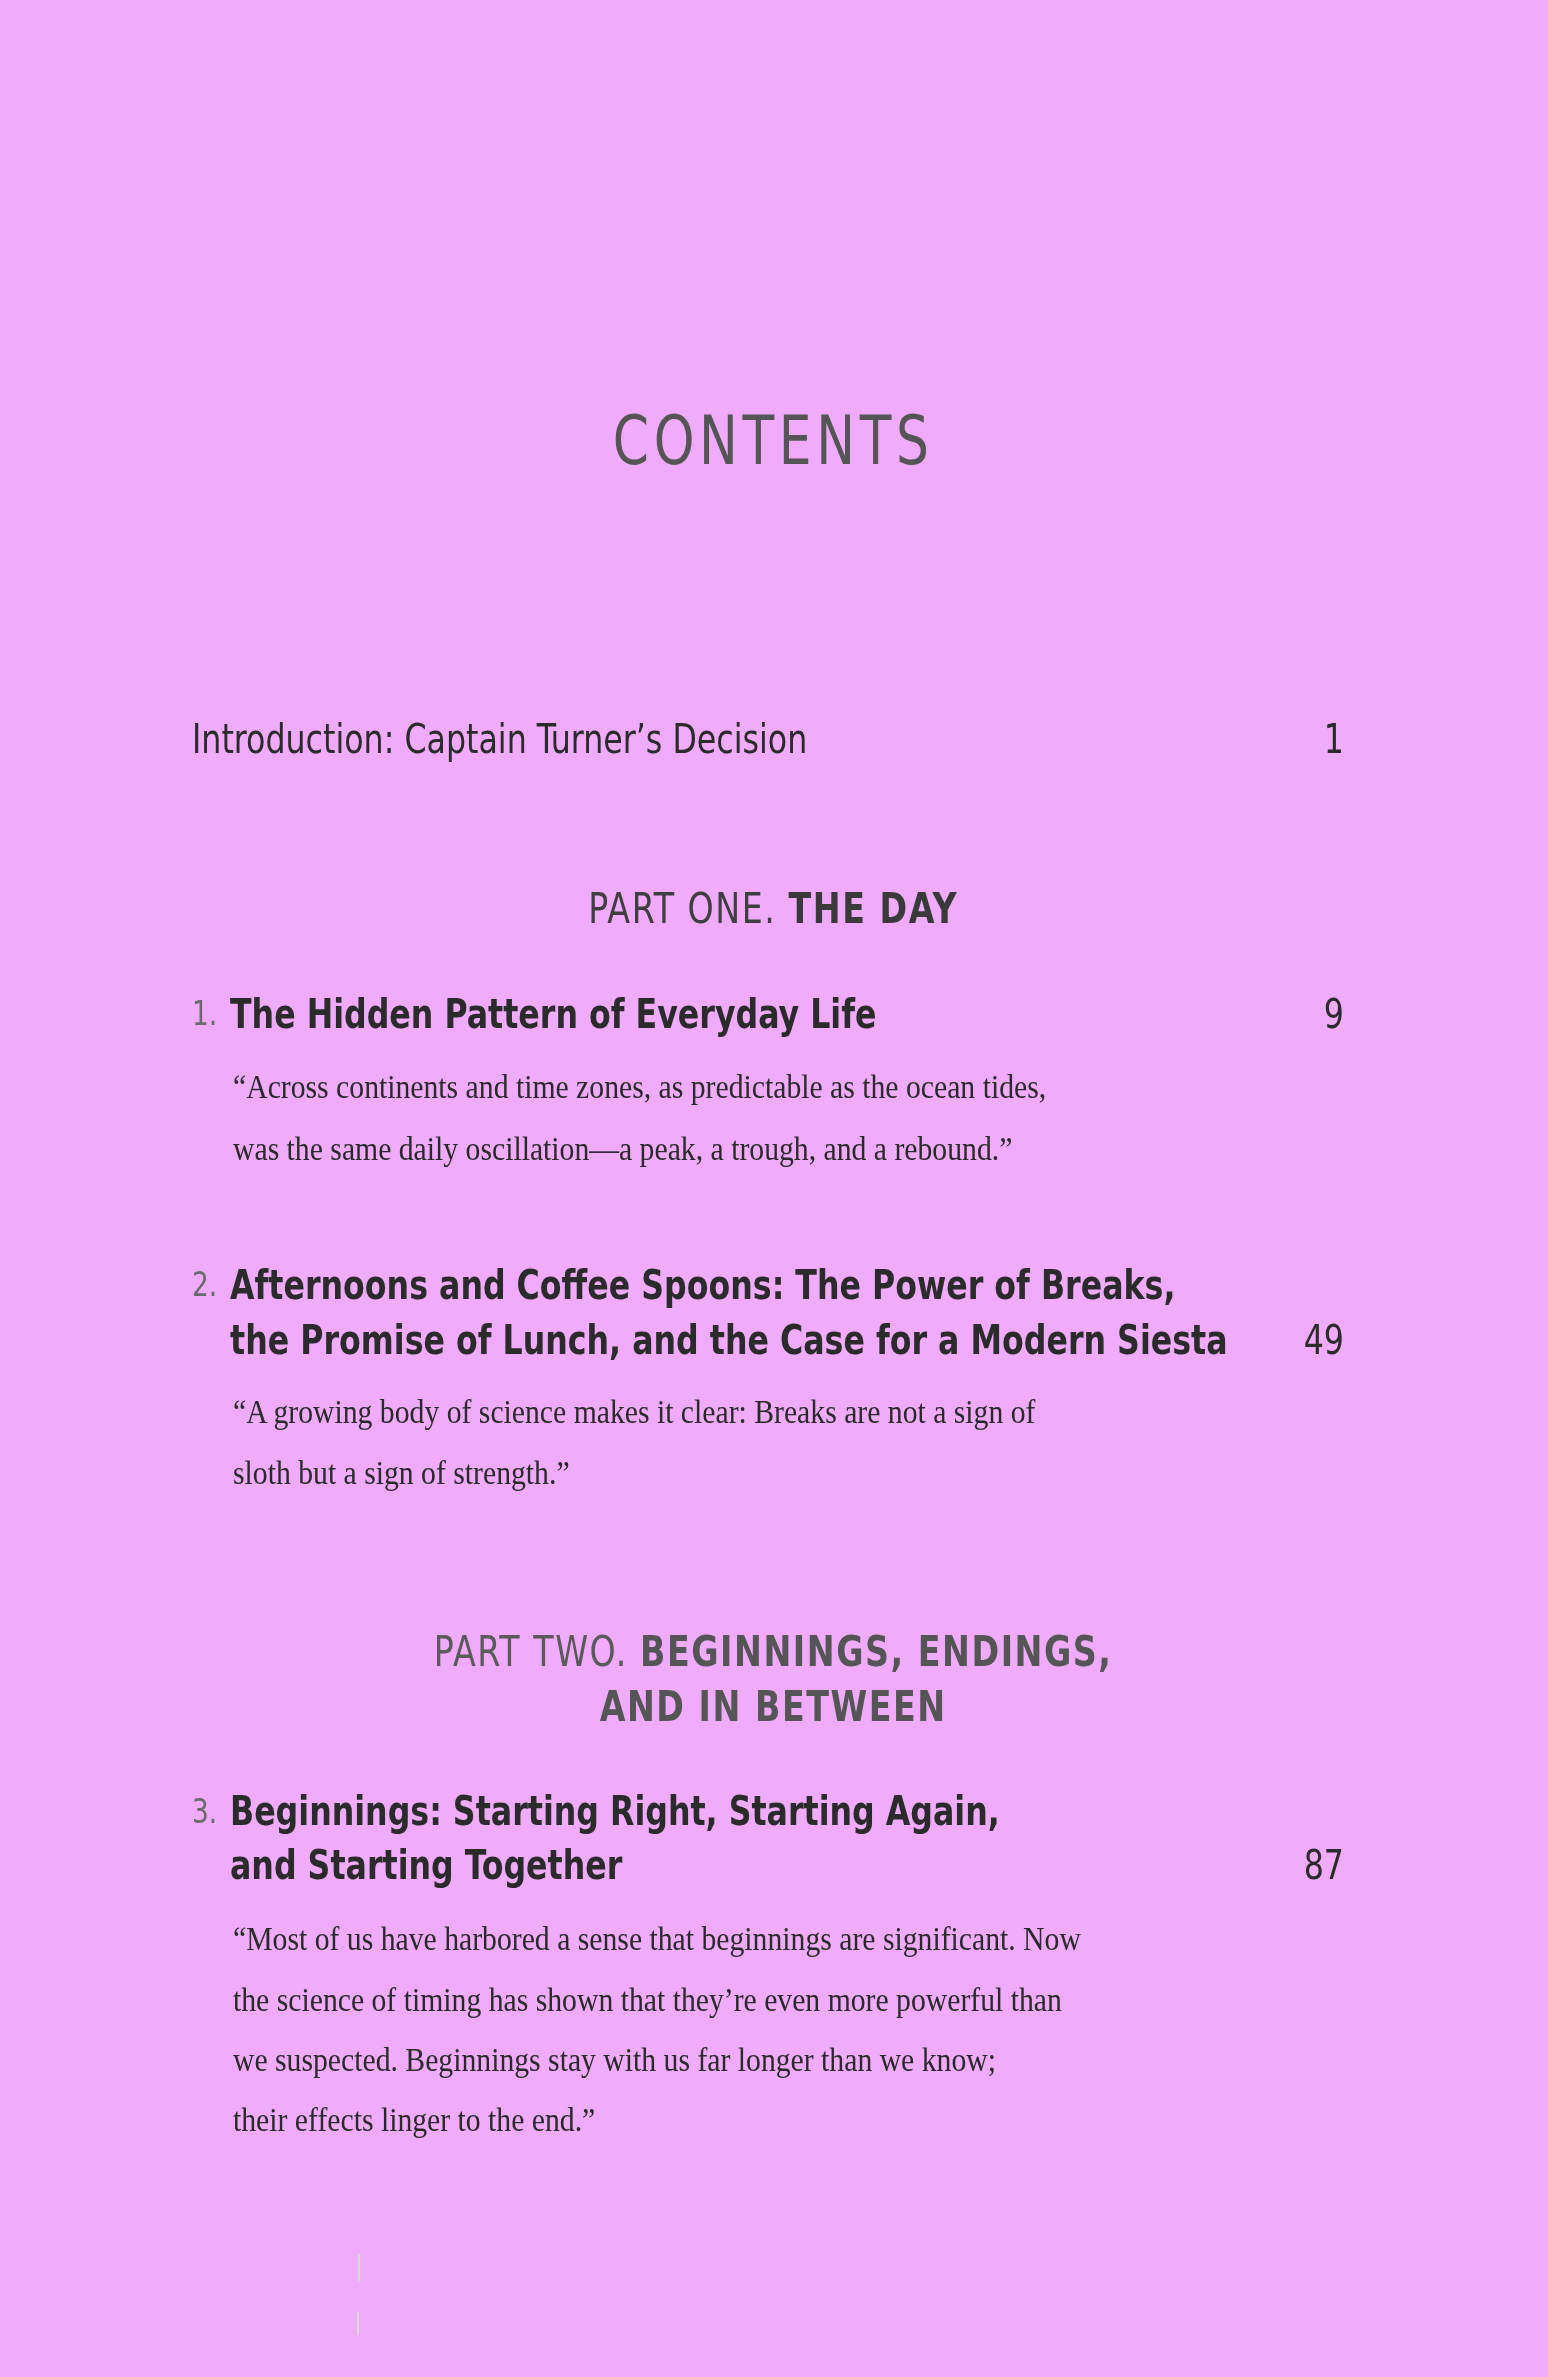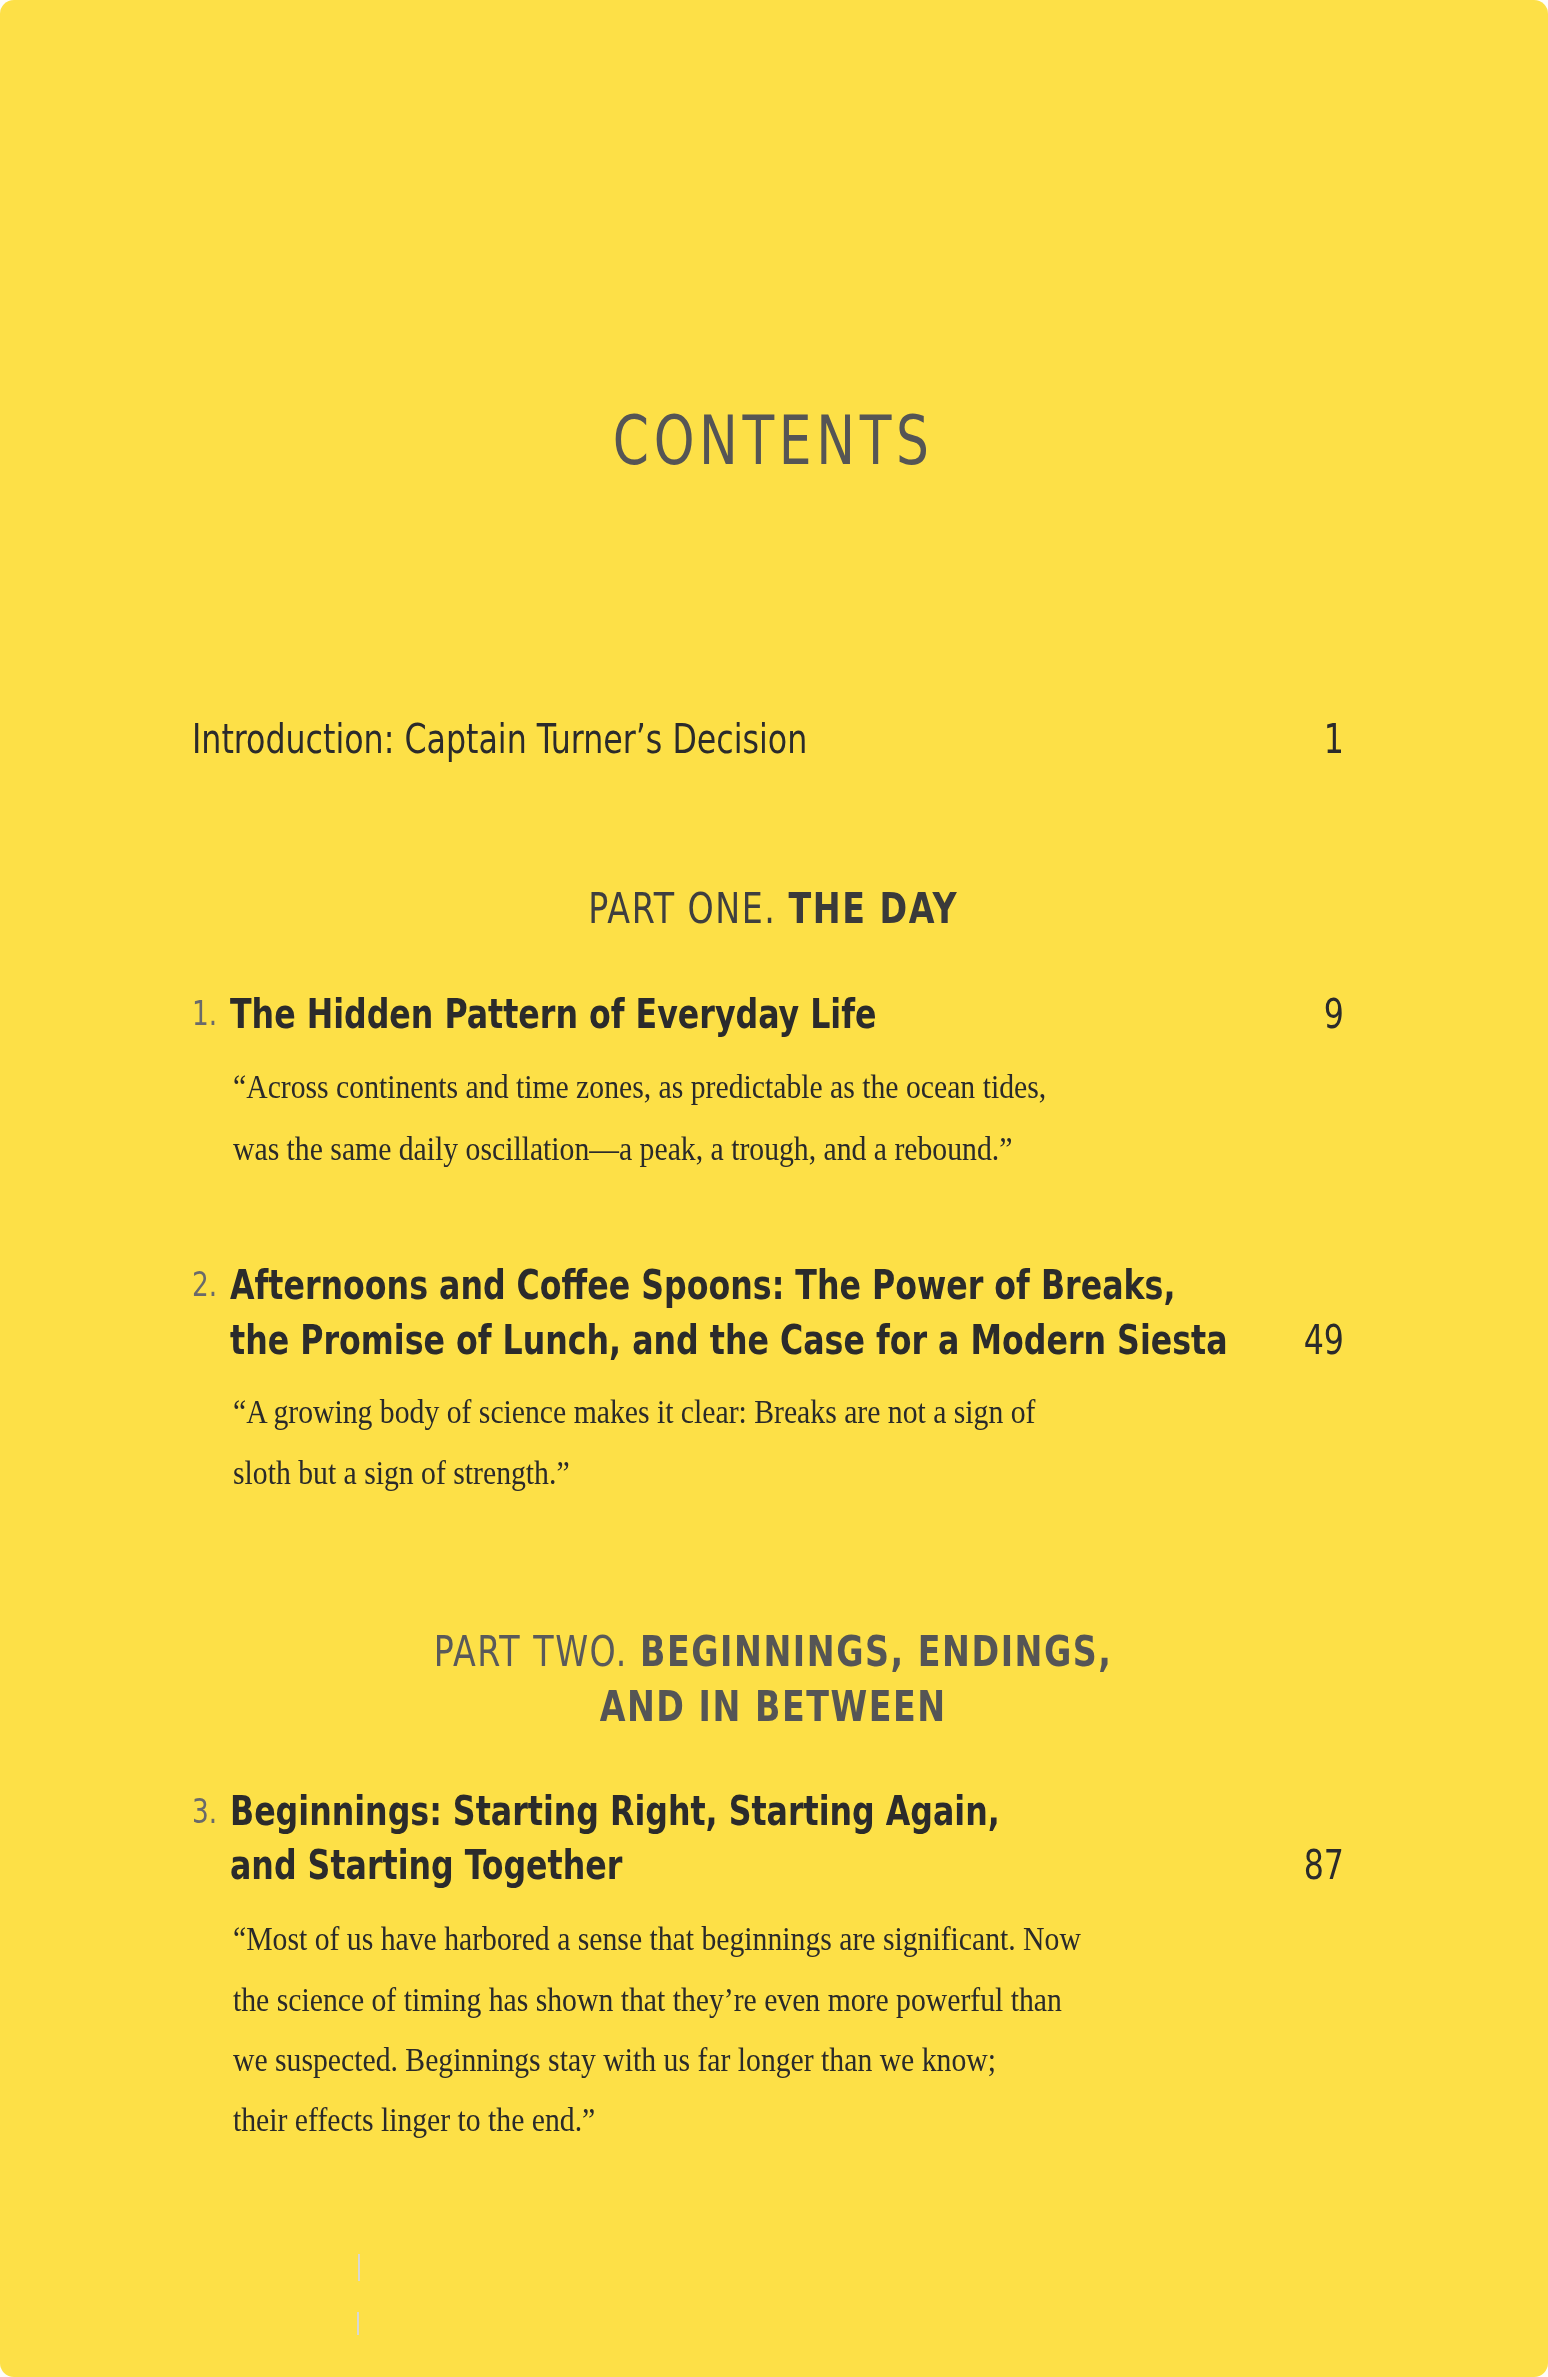--- a/index.html
+++ b/index.html
@@ -12,22 +12,21 @@
       height: 2377px;
       position: relative;
       overflow: hidden;
       color: #2a2a2a;
     }
     .page {
       position: absolute;
       left: 0; top: 0;
       width: 1548px;
       height: 2377px;
-      background: #fde047;
-      border-radius: 14px;
+      background: #f0abfc;
     }
     .sans {
       font-family: "DejaVu Sans Condensed", "Liberation Sans Narrow", "DejaVu Sans", sans-serif;
       font-stretch: condensed;
     }
     .serif {
       font-family: "Liberation Serif", "DejaVu Serif", serif;
     }
     .abs {
       position: absolute;

